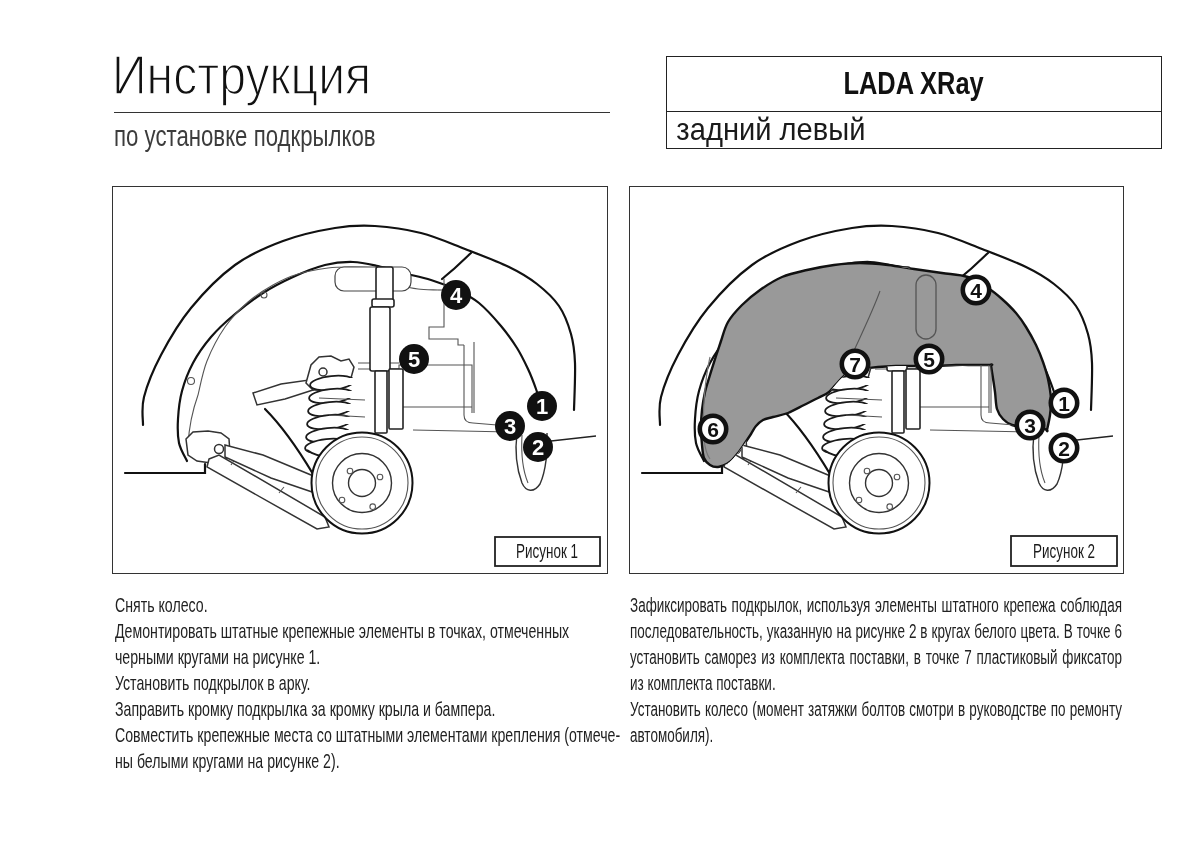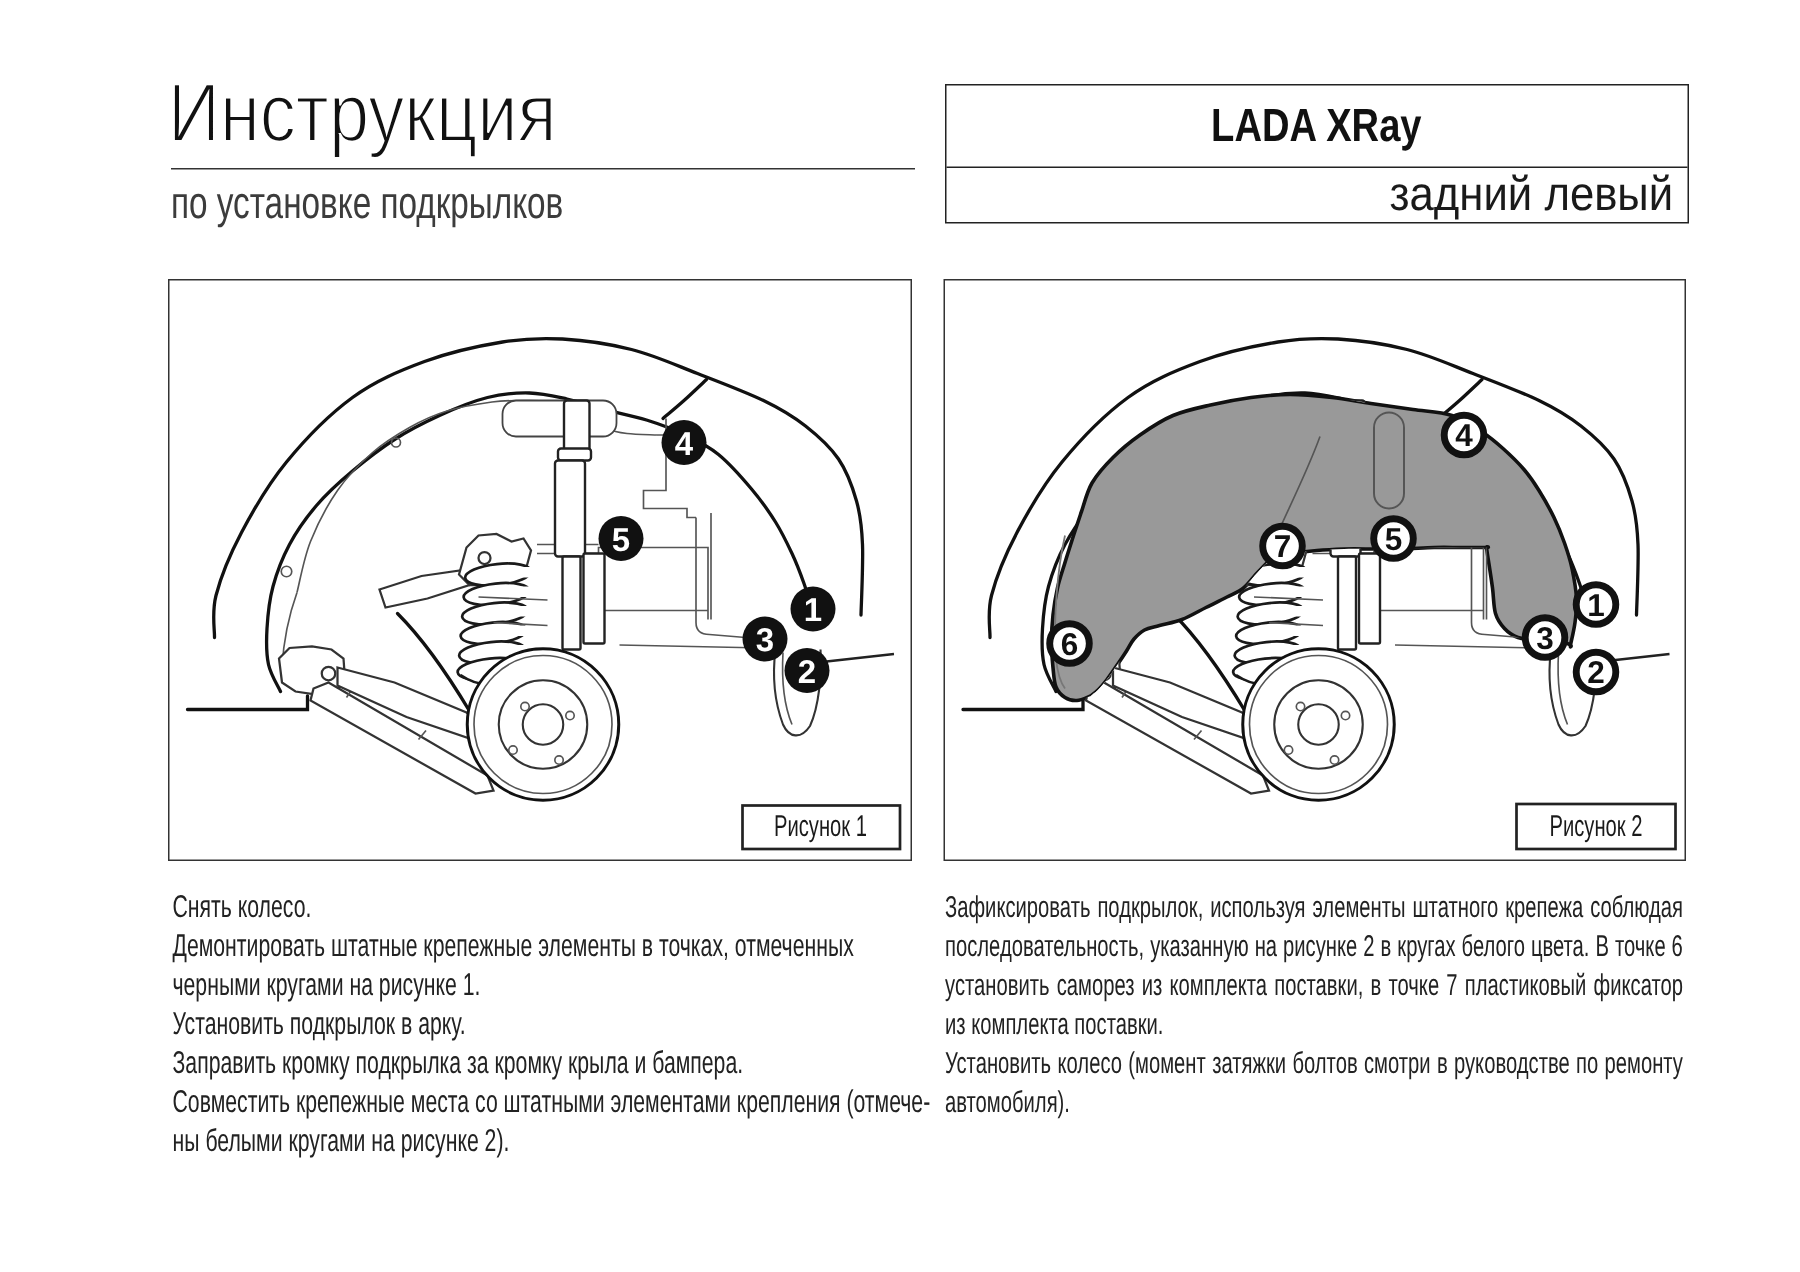--- a/index.html
+++ b/index.html
@@ -1,23 +1,23 @@
 <!DOCTYPE html>
 <html><head><meta charset="utf-8">
 <style>
 html,body{margin:0;padding:0;background:#fff}
 body{width:1200px;height:848px;position:relative;font-family:"Liberation Sans",sans-serif;overflow:hidden}
 .abs{position:absolute}
 #title{left:112px;top:43px;font-size:55px;color:#111;-webkit-text-stroke:1.5px #fff;transform:scaleX(.875);transform-origin:0 0}
 #hr1{left:114px;top:112px;width:496px;height:0;border-top:1.6px solid #333}
 #sub{left:114px;top:119px;font-size:30px;color:#3c3c3c;transform:scaleX(.74);transform-origin:0 0}
-#hbox{left:630px;top:56px;width:494px;height:91px;border:1.6px solid #222}
+#hbox{left:666px;top:56px;width:494px;height:91px;border:1.6px solid #222}
 #hbox .c1{height:54px;border-bottom:1.6px solid #222;display:flex;align-items:center;justify-content:center;font-size:31px;font-weight:bold;color:#111}
 #hbox .c1 span{transform:scaleX(.82)}
-#hbox .c2{height:35px;display:flex;align-items:center;justify-content:flex-end;font-size:32px;color:#1a1a1a}
+#hbox .c2{height:35px;display:flex;align-items:center;justify-content:flex-start;font-size:32px;color:#1a1a1a}
 #hbox .c2 span{transform:scaleX(.91)}
 #f1{left:112px;top:186px;width:494px;height:386px;border:1.5px solid #333}
 #f2{left:629px;top:186px;width:493px;height:386px;border:1.5px solid #333}
 .lab{font:20px "Liberation Sans",sans-serif;fill:#1a1a1a;text-anchor:middle}
 #tl{left:115px;top:592px;width:760px;font-size:21px;line-height:26px;color:#222;transform:scaleX(.674);transform-origin:0 0;white-space:nowrap}
 #tr{left:630px;top:592px;width:730px;font-size:20px;line-height:26px;color:#222;transform:scaleX(.674);transform-origin:0 0}
 .jl{display:flex;justify-content:space-between}
 svg text{font-family:"Liberation Sans",sans-serif}
 
 .k2{fill:none;stroke:#111;stroke-width:2.2;stroke-linecap:round}

